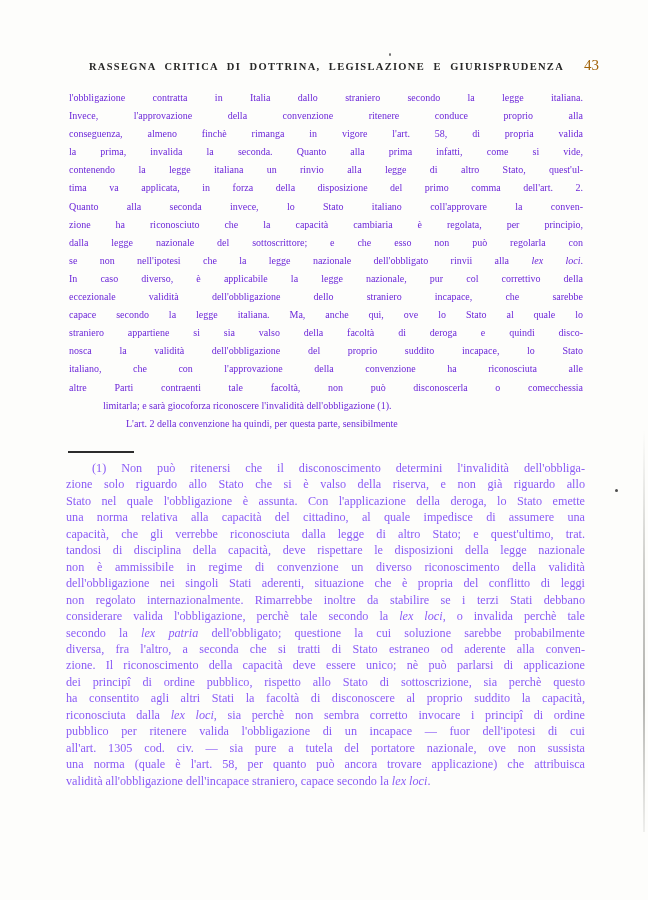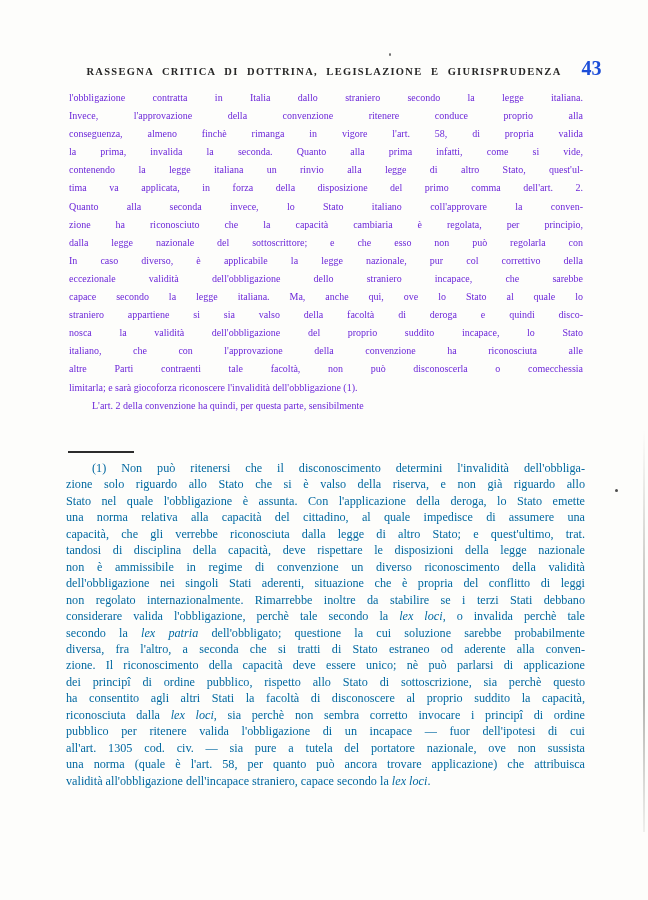--- a/index.html
+++ b/index.html
@@ -28,40 +28,40 @@
   }
   .running-title {
     font-size: 10.5px;
     font-weight: bold;
     letter-spacing: 1.3px;
     word-spacing: 4.5px;
     color: #262626;
     white-space: nowrap;
   }
   .page-number {
-    font-size: 20px;
-    font-weight: bold;
-    color: #1d4ed8;
+    font-size: 15px;
+    font-weight: normal;
+    color: #a16207;
   }
 
   
   .main {
     position: absolute;
     top: 89px; left: 69px;
     width: 514px;
   }
   .tline {
     font-size: 10px;
     line-height: 18.1px;
     text-align: justify;
     text-align-last: justify;
     white-space: normal;
     color: #6d28d9;
   }
-  .tline.last { text-align-last: left; }
+  .tline.last { text-align-last: left; margin-left: 34px; }
   .tline.indent { text-indent: 23px; }
 
   
   .fn-divider {
     position: absolute;
     top: 451px; left: 68px;
     width: 66px; height: 0;
     border-top: 2px solid #2c2c2c;
   }
 
@@ -69,21 +69,21 @@
   .footnote {
     position: absolute;
     top: 460px; left: 66px;
     width: 519px;
   }
   .fline {
     font-size: 12.2px;
     line-height: 16.45px;
     text-align: justify;
     text-align-last: justify;
-    color: #0369a1;
+    color: #8b5cf6;
   }
   .fline.last { text-align-last: left; }
   .fline.indent { text-indent: 26px; }
 
   .it { font-style: italic; }
 
   
   .speck-a {
     position: absolute; left: 389px; top: 53px;
     width: 2px; height: 3px; background: #6a6a6a; border-radius: 50%;
@@ -111,20 +111,21 @@
   <div class="main">
       <div class="tline"><span>l'obbligazione contratta in Italia dallo straniero secondo la legge italiana.</span></div>
       <div class="tline"><span>Invece, l'approvazione della convenzione ritenere conduce proprio alla</span></div>
       <div class="tline"><span>conseguenza, almeno finchè rimanga in vigore l'art. 58, di propria valida</span></div>
       <div class="tline"><span>la prima, invalida la seconda. Quanto alla prima infatti, come si vide,</span></div>
       <div class="tline"><span>contenendo la legge italiana un rinvio alla legge di altro Stato, quest'ul-</span></div>
       <div class="tline"><span>tima va applicata, in forza della disposizione del primo comma dell'art. 2.</span></div>
       <div class="tline"><span>Quanto alla seconda invece, lo Stato italiano coll'approvare la conven-</span></div>
       <div class="tline"><span>zione ha riconosciuto che la capacità cambiaria è regolata, per principio,</span></div>
       <div class="tline"><span>dalla legge nazionale del sottoscrittore; e che esso non può regolarla con</span></div>
+      <div class="tline"><span>se non nell'ipotesi che la legge nazionale dell'obbligato rinvii alla </span><span class="it">lex loci</span><span>.</span></div>
       <div class="tline"><span>In caso diverso, è applicabile la legge nazionale, pur col correttivo della</span></div>
       <div class="tline"><span>eccezionale validità dell'obbligazione dello straniero incapace, che sarebbe</span></div>
       <div class="tline"><span>capace secondo la legge italiana. Ma, anche qui, ove lo Stato al quale lo</span></div>
       <div class="tline"><span>straniero appartiene si sia valso della facoltà di deroga e quindi disco-</span></div>
       <div class="tline"><span>nosca la validità dell'obbligazione del proprio suddito incapace, lo Stato</span></div>
       <div class="tline"><span>italiano, che con l'approvazione della convenzione ha riconosciuta alle</span></div>
       <div class="tline"><span>altre Parti contraenti tale facoltà, non può disconoscerla o comecchessia</span></div>
       <div class="tline last"><span>limitarla; e sarà giocoforza riconoscere l'invalidità dell'obbligazione (1).</span></div>
       <div class="tline last indent"><span>L'art. 2 della convenzione ha quindi, per questa parte, sensibilmente</span></div>
     </div>

